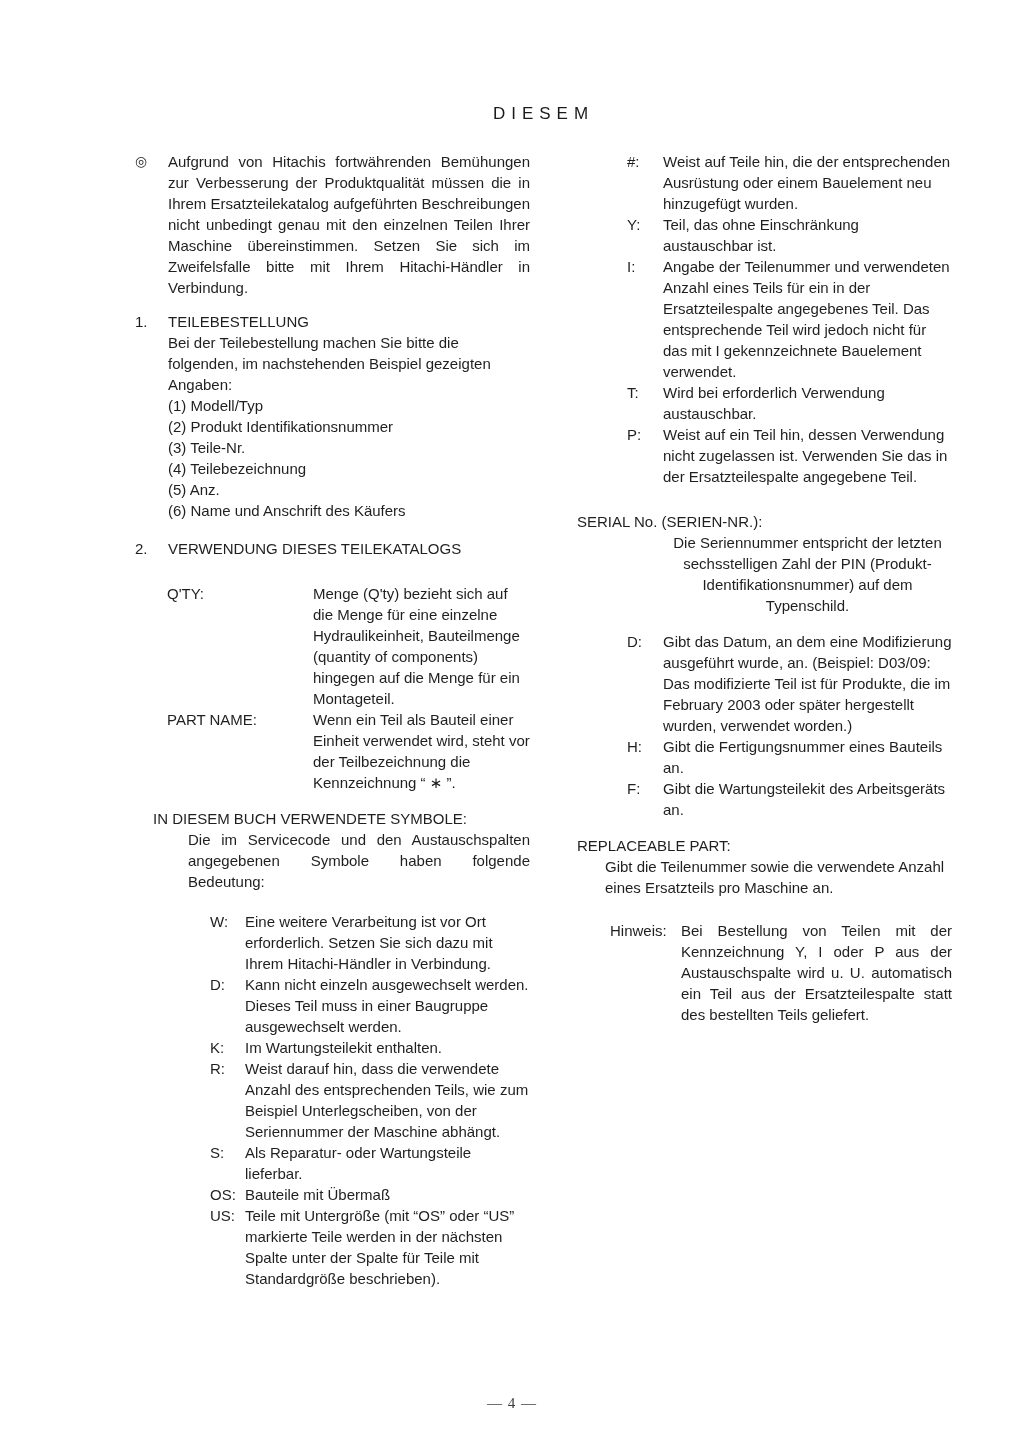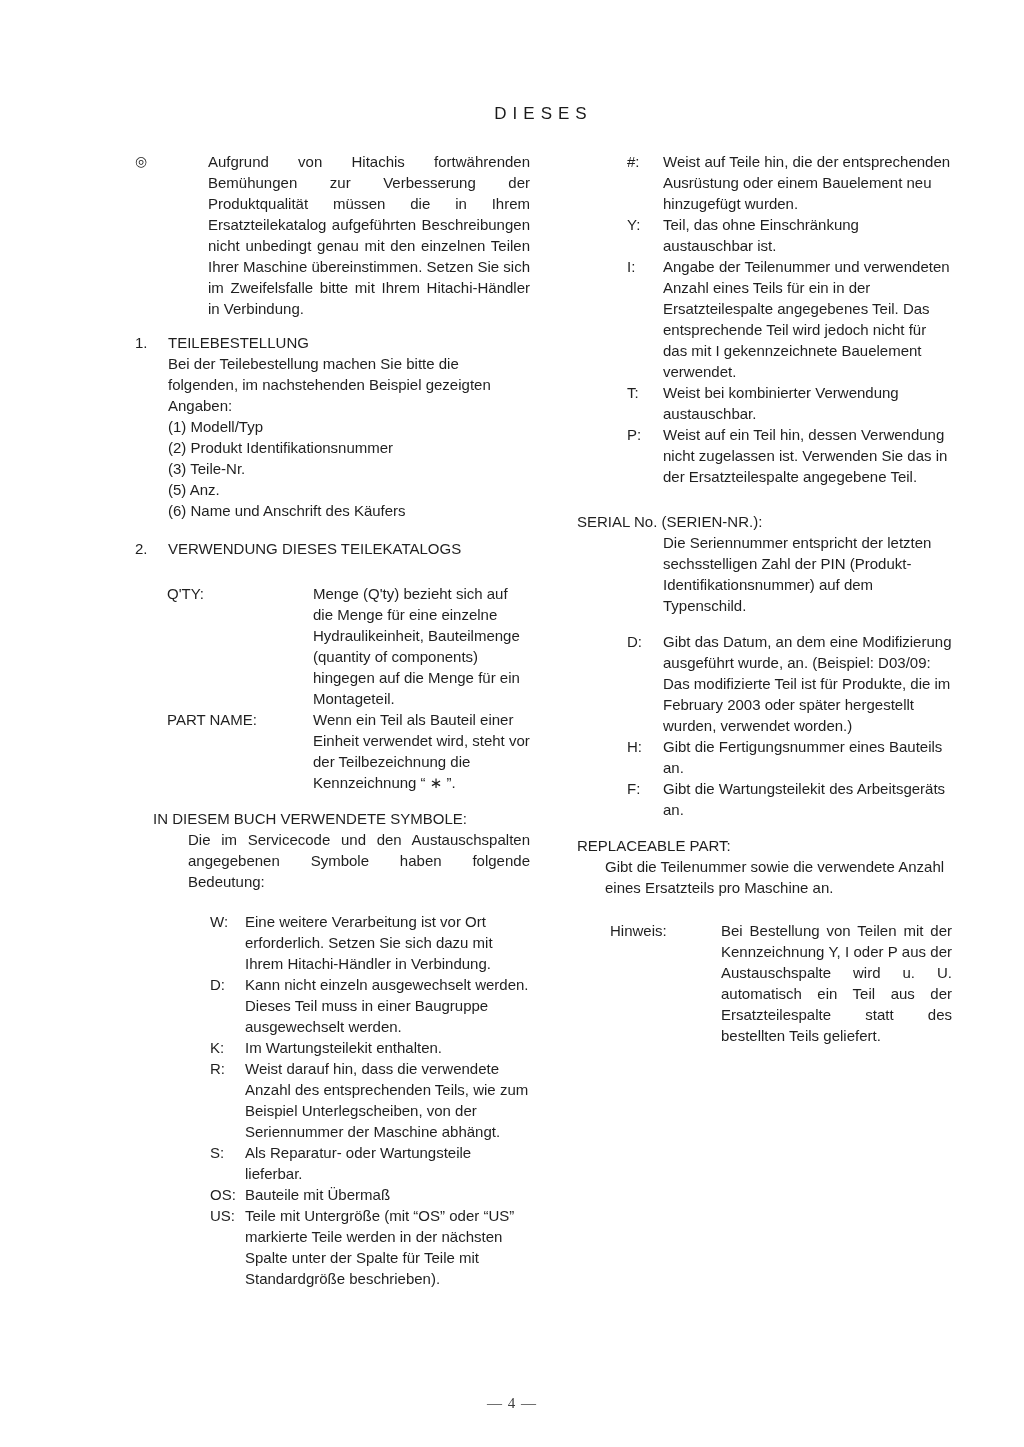--- a/index.html
+++ b/index.html
@@ -22,21 +22,21 @@
     font-weight: 400;
     letter-spacing: 6px;
     line-height: 21px;
     color: #1a1a1a;
   }
   .columns { display: flex; margin-top: 27px; }
   .col-left { width: 395px; flex: none; }
   .col-right { width: 375px; flex: none; margin-left: 47px; }
 
   p { margin: 0; }
-  .just { text-align: justify; margin-left: 40px; }
+  .just { text-align: justify; }
 
   
   .intro-row { display: flex; }
   .marker-col { width: 33px; flex: none; font-size: 14px; }
   .intro-row .body { flex: 1; }
 
   .section { display: flex; }
   .sec-s1 { margin-top: 13px; }
   .sec-s2 { margin-top: 17px; }
   .num-col { width: 33px; flex: none; }
@@ -53,21 +53,21 @@
   .sym-row { display: flex; margin-left: 57px; }
   .sym-row .code { width: 35px; flex: none; }
   .sym-row .sdesc { flex: 1; }
 
   
   .sym-row-r { display: flex; }
   .sym-row-r .code { margin-left: 50px; width: 36px; flex: none; }
   .sym-row-r .sdesc { flex: 1; }
 
   .hblock-serial { margin-top: 24px; }
-  .hblock-serial .hbody { margin-left: 86px; }
+  .hblock-serial .hbody { margin-left: 86px; text-align: center; }
   .symlist-bottom { margin-top: 15px; }
   .hblock-repl { margin-top: 15px; }
   .hblock-repl .hbody { margin-left: 28px; }
 
   .note-row { display: flex; margin-top: 22px; }
   .note-label { margin-left: 33px; width: 71px; flex: none; }
   .note-body { flex: 1; }
 
   .footer {
     position: absolute;
@@ -80,39 +80,40 @@
     color: #3c3c3c;
     letter-spacing: 1px;
   }
 </style>
 </head>
 <body>
 
 <div class="page">
   <div class="content">
 
-    <h1 class="title">DIESES</h1>
+    <h1 class="title">DIESEM</h1>
 
     <div class="columns">
 
       <div class="col-left">
 
         <div class="intro-row">
           <span class="marker-col">◎</span>
           <p class="body just">Aufgrund von Hitachis fortwährenden Bemühungen zur Verbesserung der Produktqualität müssen die in Ihrem Ersatzteilekatalog aufgeführten Beschreibungen nicht unbedingt genau mit den einzelnen Teilen Ihrer Maschine übereinstimmen. Setzen Sie sich im Zweifelsfalle bitte mit Ihrem Hitachi-Händler in Verbindung.</p>
         </div>
 
         <div class="section sec-s1">
           <div class="num-col">1.</div>
           <div class="sec-body">
             <div>TEILEBESTELLUNG</div>
             <p>Bei der Teilebestellung machen Sie bitte die folgenden, im nachstehenden Beispiel gezeigten Angaben:</p>
             <div>(1) Modell/Typ</div>
             <div>(2) Produkt Identifikationsnummer</div>
             <div>(3) Teile-Nr.</div>
+            <div>(4) Teilebezeichnung</div>
             <div>(5) Anz.</div>
             <div>(6) Name und Anschrift des Käufers</div>
           </div>
         </div>
 
         <div class="section sec-s2">
           <div class="num-col">2.</div>
           <div class="sec-body">
             <div>VERWENDUNG DIESES TEILEKATALOGS</div>
           </div>
@@ -176,21 +177,21 @@
           <div class="sym-row-r">
             <div class="code">Y:</div>
             <p class="sdesc">Teil, das ohne Einschränkung austauschbar ist.</p>
           </div>
           <div class="sym-row-r">
             <div class="code">I:</div>
             <p class="sdesc">Angabe der Teilenummer und verwendeten Anzahl eines Teils für ein in der Ersatzteilespalte angegebenes Teil. Das entsprechende Teil wird jedoch nicht für das mit I gekennzeichnete Bauelement verwendet.</p>
           </div>
           <div class="sym-row-r">
             <div class="code">T:</div>
-            <p class="sdesc">Weist bei kombinierter Verwendung austauschbar.</p>
+            <p class="sdesc">Wird bei erforderlich Verwendung austauschbar.</p>
           </div>
           <div class="sym-row-r">
             <div class="code">P:</div>
             <p class="sdesc">Weist auf ein Teil hin, dessen Verwendung nicht zugelassen ist. Verwenden Sie das in der Ersatzteilespalte angegebene Teil.</p>
           </div>
         </div>
 
         <div class="hblock-serial">
           <div>SERIAL No. (SERIEN-NR.):</div>
           <p class="hbody">Die Seriennummer entspricht der letzten sechsstelligen Zahl der PIN (Produkt-Identifikationsnummer) auf dem Typenschild.</p>

